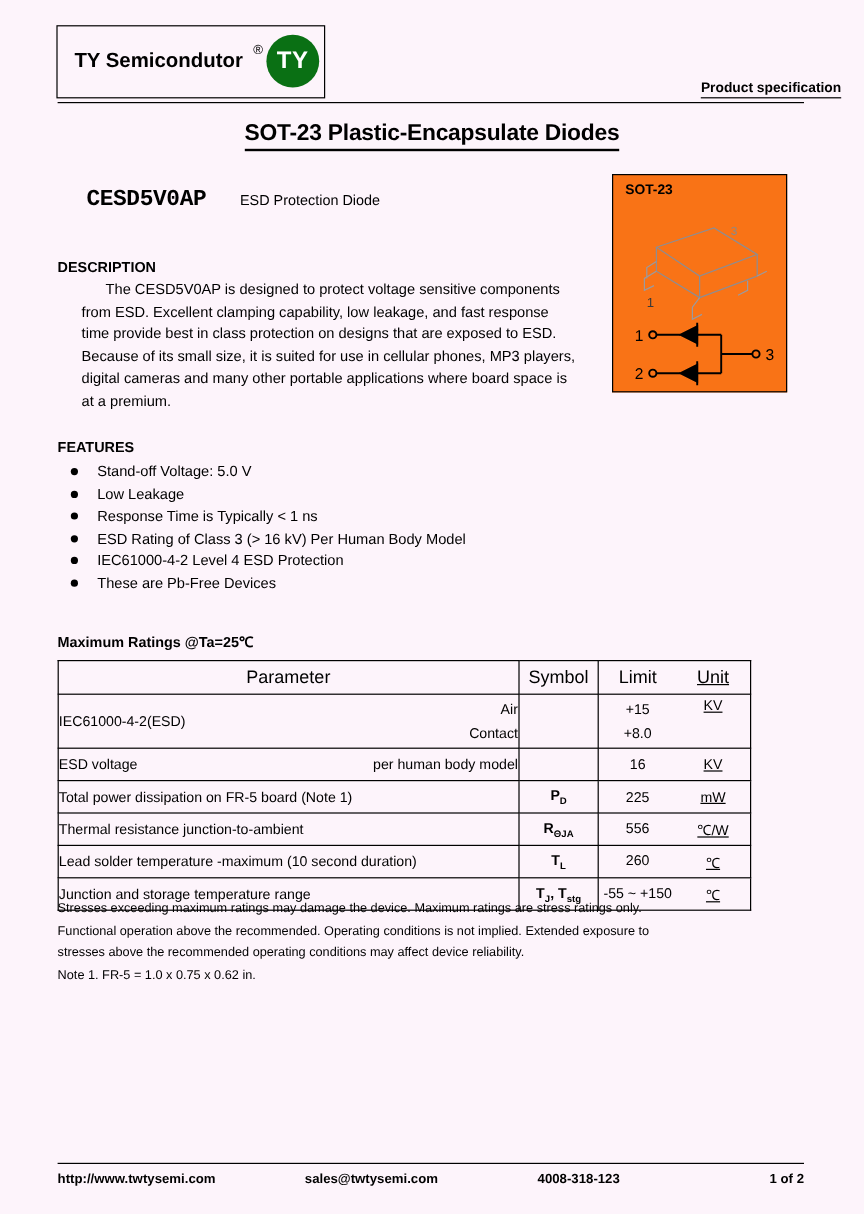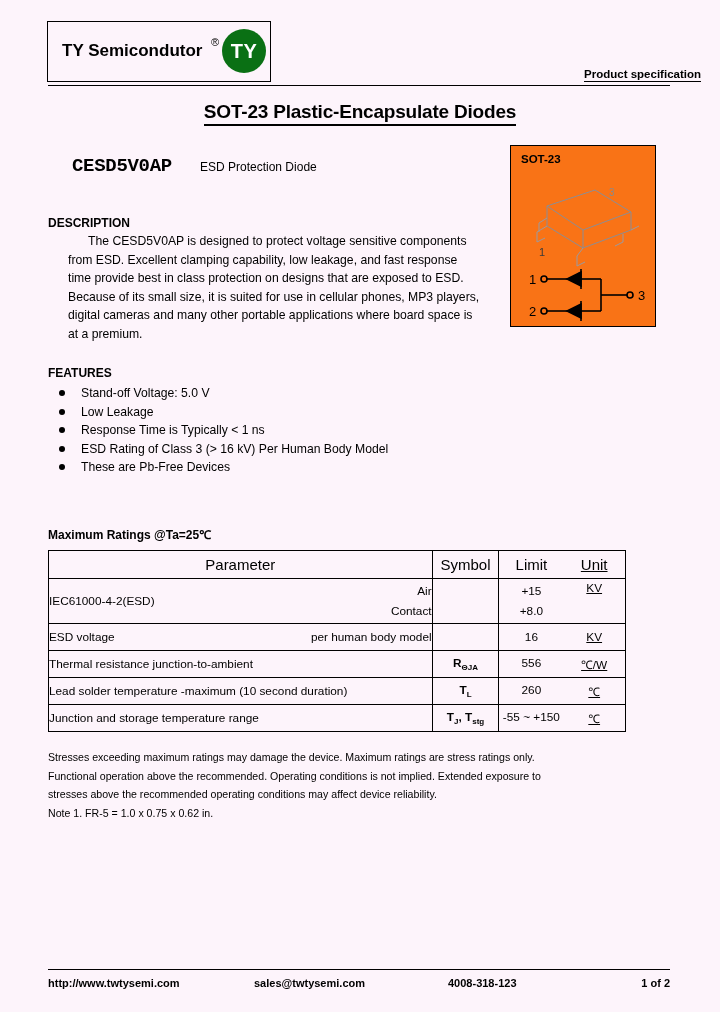--- a/index.html
+++ b/index.html
@@ -275,20 +275,21 @@
   <div class="desc-body">
     <span class="indent">The CESD5V0AP is designed to protect voltage sensitive components from ESD. Excellent clamping capability, low leakage, and fast response time provide best in class protection on designs that are exposed to ESD. Because of its small size, it is suited for use in cellular phones, MP3 players, digital cameras and many other portable applications where board space is at a premium.</span>
   </div>
 
   <div class="sec-head" id="feat-head">FEATURES</div>
   <ul class="feat-list">
     <li><i class="bullet"></i><span>Stand-off Voltage: 5.0 V</span></li>
     <li><i class="bullet"></i><span>Low Leakage</span></li>
     <li><i class="bullet"></i><span>Response Time is Typically &lt; 1 ns</span></li>
     <li><i class="bullet"></i><span>ESD Rating of Class 3 (&gt; 16 kV) Per Human Body Model</span></li>
+    <li><i class="bullet"></i><span>IEC61000-4-2 Level 4 ESD Protection</span></li>
     <li><i class="bullet"></i><span>These are Pb-Free Devices</span></li>
   </ul>
 
   <div class="pkg-box">
     <div class="pkg-title">SOT-23</div>
     <svg class="pkg-art" viewBox="0 0 144 156">
 
       <g stroke="#8d8d93" stroke-width="1" fill="none">
         <polygon points="36,38 84,22 120,44 72,62"></polygon>
         <polyline points="36,38 36,58 72,80 72,62"></polyline>
@@ -377,20 +378,36 @@
       </td>
       <td class="c-symbol"></td>
       <td class="c-limit-unit">
         <div class="lu-inner">
           <div class="lu-limit">16</div>
           <div class="lu-unit">KV</div>
         </div>
       </td>
     </tr>
 
+    <tr>
+      <td class="param-cell">
+        <div class="param-flex">
+          <span>Total power dissipation on FR-5 board (Note 1)</span>
+        </div>
+      </td>
+      <td class="c-symbol">
+        <span class="sym"><span>P</span><sub>D</sub></span>
+      </td>
+      <td class="c-limit-unit">
+        <div class="lu-inner">
+          <div class="lu-limit">225</div>
+          <div class="lu-unit">mW</div>
+        </div>
+      </td>
+    </tr>
 
     <tr>
       <td class="param-cell">
         <div class="param-flex">
           <span>Thermal resistance junction-to-ambient</span>
         </div>
       </td>
       <td class="c-symbol">
         <span class="sym"><span>R</span><sub>ΘJA</sub></span>
       </td>

